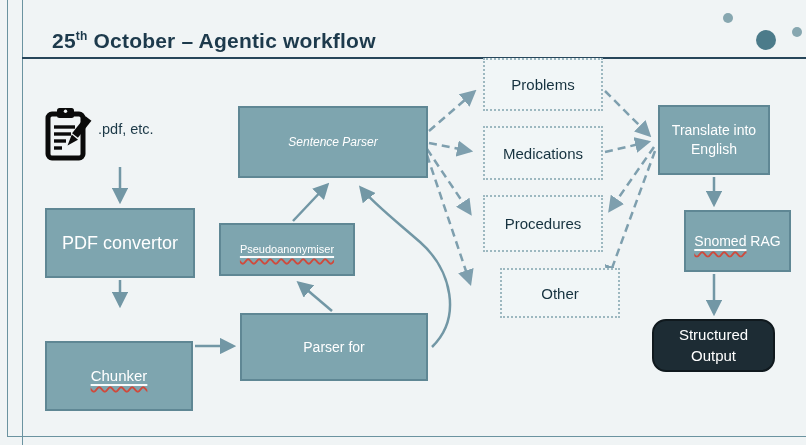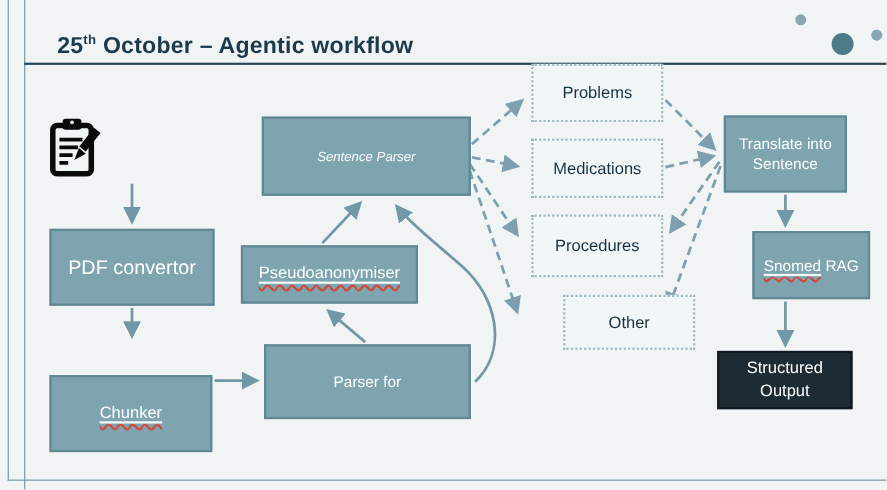--- a/index.html
+++ b/index.html
@@ -27,35 +27,35 @@
   .ehr-text{left:98px;top:119px;width:150px;font-size:14.5px;line-height:1.5;color:#1c3947;}
   
   .node{
     background:#7ea5af;border:2px solid #5f8794;color:#fff;
     display:flex;align-items:center;justify-content:center;text-align:center;
     font-size:14px;line-height:1.35;box-sizing:border-box;z-index:2;
   }
   .node.dark{background:#1d2c34;border-color:#10191e;font-size:15px;}
   #box-pdf{left:45px;top:208px;width:150px;height:70px;font-size:18px;}
   #box-chunker{left:45px;top:311px;width:148px;height:70px;font-size:15px;margin-top:30px;}
-  #box-pseudo{left:219px;top:223px;width:161px;height:53px;font-size:15px;}
+  #box-pseudo{left:219px;top:223px;width:136px;height:53px;font-size:11px;}
   #box-checker{left:240px;top:313px;width:188px;height:68px;}
   #box-sentence{left:238px;top:106px;width:190px;height:72px;font-size:12px;font-style:italic;}
   #box-translate{left:658px;top:105px;width:112px;height:70px;}
   #box-snomed{left:684px;top:210px;width:107px;height:62px;}
-  #box-structured{left:652px;top:319px;width:123px;height:53px;}
+  #box-structured{left:652px;top:319px;width:123px;height:53px;border-radius:14px;}
   .cat{
     background:#f1f6f7;border:2px dotted #9db8c0;color:#16323f;
     display:flex;align-items:center;justify-content:center;text-align:center;
     font-size:15px;box-sizing:border-box;z-index:2;
   }
   #cat-0{left:483px;top:58px;width:120px;height:53px;}
   #cat-1{left:483px;top:126px;width:120px;height:54px;}
   #cat-2{left:483px;top:195px;width:120px;height:57px;}
-  #cat-3{left:512px;top:268px;width:120px;height:50px;}
+  #cat-3{left:500px;top:268px;width:120px;height:50px;}
   
   .misspell{
     text-decoration-line:underline;text-decoration-style:wavy;
     text-decoration-color:#cf4a3c;text-decoration-thickness:1.5px;
     text-underline-offset:5px;
   }
   .misspell .ul{
     text-decoration-line:underline;text-decoration-style:solid;
     text-decoration-color:rgba(255,255,255,.95);text-decoration-thickness:1.5px;
     text-underline-offset:2.5px;
@@ -82,20 +82,21 @@
     <circle cx="21.5" cy="5.2" r="1.7" fill="#f0f4f5"></circle>
     <line x1="10" y1="21" x2="31" y2="21" stroke="#0a0a0a" stroke-width="3.4"></line>
     <line x1="10" y1="28" x2="27" y2="28" stroke="#0a0a0a" stroke-width="3.4"></line>
     <line x1="10" y1="35" x2="22" y2="35" stroke="#0a0a0a" stroke-width="3.4"></line>
     <line x1="10" y1="42" x2="18" y2="42" stroke="#0a0a0a" stroke-width="3.4"></line>
     <line x1="31" y1="29.5" x2="44.5" y2="12.5" stroke="#0a0a0a" stroke-width="7.5" stroke-linecap="butt"></line>
     <path d="M23.5 39.5 L27.8 28.6 L34 33.8 Z" fill="#0a0a0a"></path>
   </svg>
 </div>
 <div class="abs ehr-text">
+  <div>.pdf, etc.</div>
 </div>
 
 <div class="abs node" id="box-pdf">
   <span>PDF convertor</span>
 </div>
 <div class="abs node" id="box-chunker">
   <span class="misspell"><span class="ul">Chunker</span></span>
 </div>
 <div class="abs node" id="box-pseudo">
   <span class="misspell"><span class="ul">Pseudoanonymiser</span></span>
@@ -104,21 +105,21 @@
   <span>
     <span>Parser for</span><br>
   </span>
 </div>
 <div class="abs node" id="box-sentence">
   <span>Sentence Parser</span>
 </div>
 <div class="abs node" id="box-translate">
   <span>
     <span>Translate into</span><br>
-    <span>Sentence</span>
+    <span>English</span>
   </span>
 </div>
 <div class="abs node" id="box-snomed">
   <span><span class="misspell"><span class="ul">Snomed</span></span><span> RAG</span></span>
 </div>
 <div class="abs node dark" id="box-structured">
   <span>
     <span>Structured</span><br>
     <span>Output</span>
   </span>

